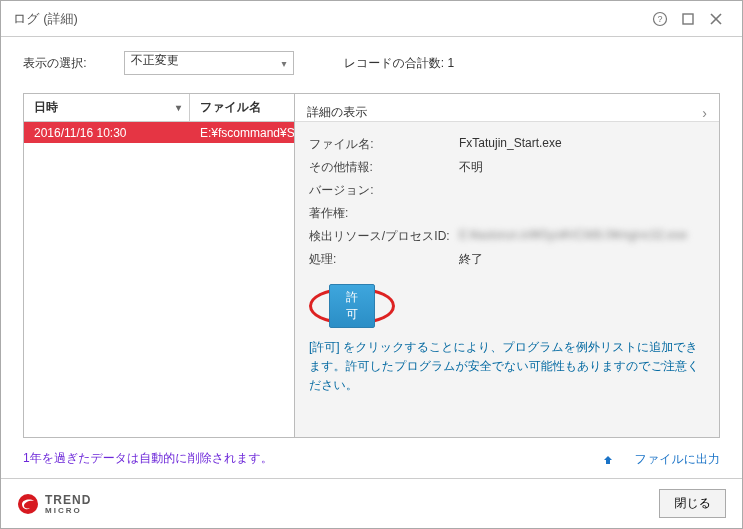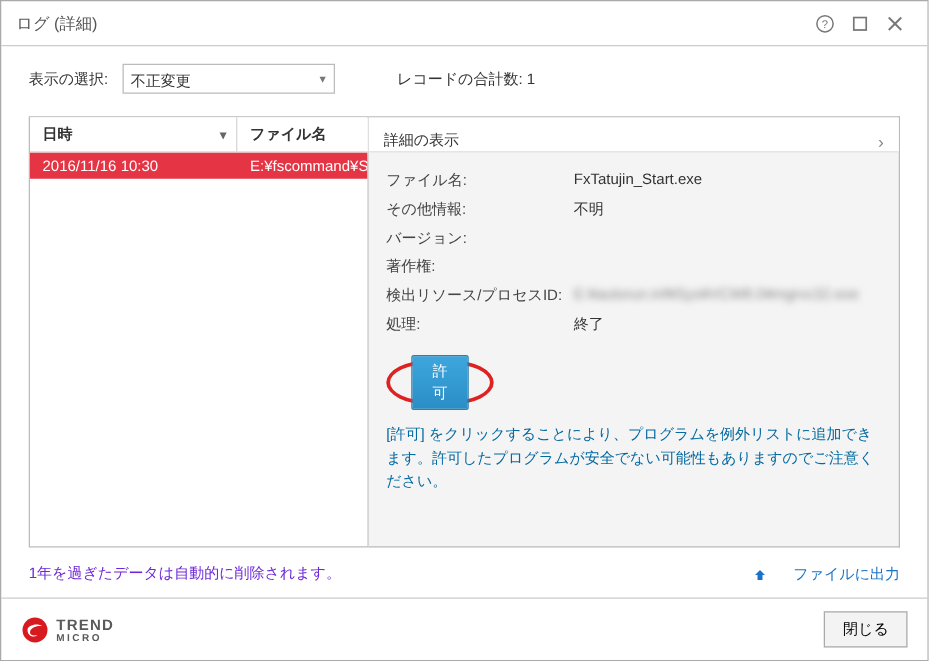--- a/index.html
+++ b/index.html
@@ -4,21 +4,21 @@
 <style>
   * { box-sizing: border-box; margin: 0; padding: 0; }
   body { font-family: "Meiryo", "Yu Gothic", sans-serif; font-size: 12px; color: #333; background: #fff; }
   .window { width: 743px; height: 529px; border: 1px solid #aaa; background: #fff; display: flex; flex-direction: column; }
   .titlebar { height: 36px; display: flex; align-items: center; padding: 0 12px; border-bottom: 1px solid #ccc; }
   .titlebar .title { flex: 1; font-size: 13px; color: #555; }
   .titlebar .tbtn { width: 28px; height: 28px; display: flex; align-items: center; justify-content: center; color: #666; cursor: pointer; }
   .content { flex: 1; padding: 14px 22px 10px 22px; display: flex; flex-direction: column; }
   .toprow { display: flex; align-items: center; margin-bottom: 18px; gap: 10px; }
   .toprow .label { margin-right: 1px; }
-  .select { border: 1px solid #bbb; background: #fff; height: 24px; width: 170px; display: flex; align-items: flex-end; padding: 0 6px; position: relative; }
+  .select { border: 1px solid #bbb; background: #fff; height: 24px; width: 170px; display: flex; align-items: flex-start; padding: 0 6px; position: relative; margin-left: 26px; }
   .select .caret { position: absolute; right: 6px; top: 50%; transform: translateY(-50%); color: #777; font-size: 10px; }
   .records { margin-left: auto; margin-left: 40px; }
   .body-row { display: flex; gap: 0; flex: 1; min-height: 0; }
   .left-pane { width: 272px; border: 1px solid #bbb; display: flex; flex-direction: column; }
   .table-head { display: flex; height: 28px; background: #fff; border-bottom: 1px solid #ccc; }
   .th { display: flex; align-items: center; padding: 0 10px; border-right: 1px solid #ccc; font-weight: bold; background: #fff; position: relative; }
   .th:last-child { border-right: none; }
   .th-date { width: 166px; }
   .th-file { flex: 1; }
   .th .sort { position: absolute; right: 8px; color: #666; font-size: 10px; }

